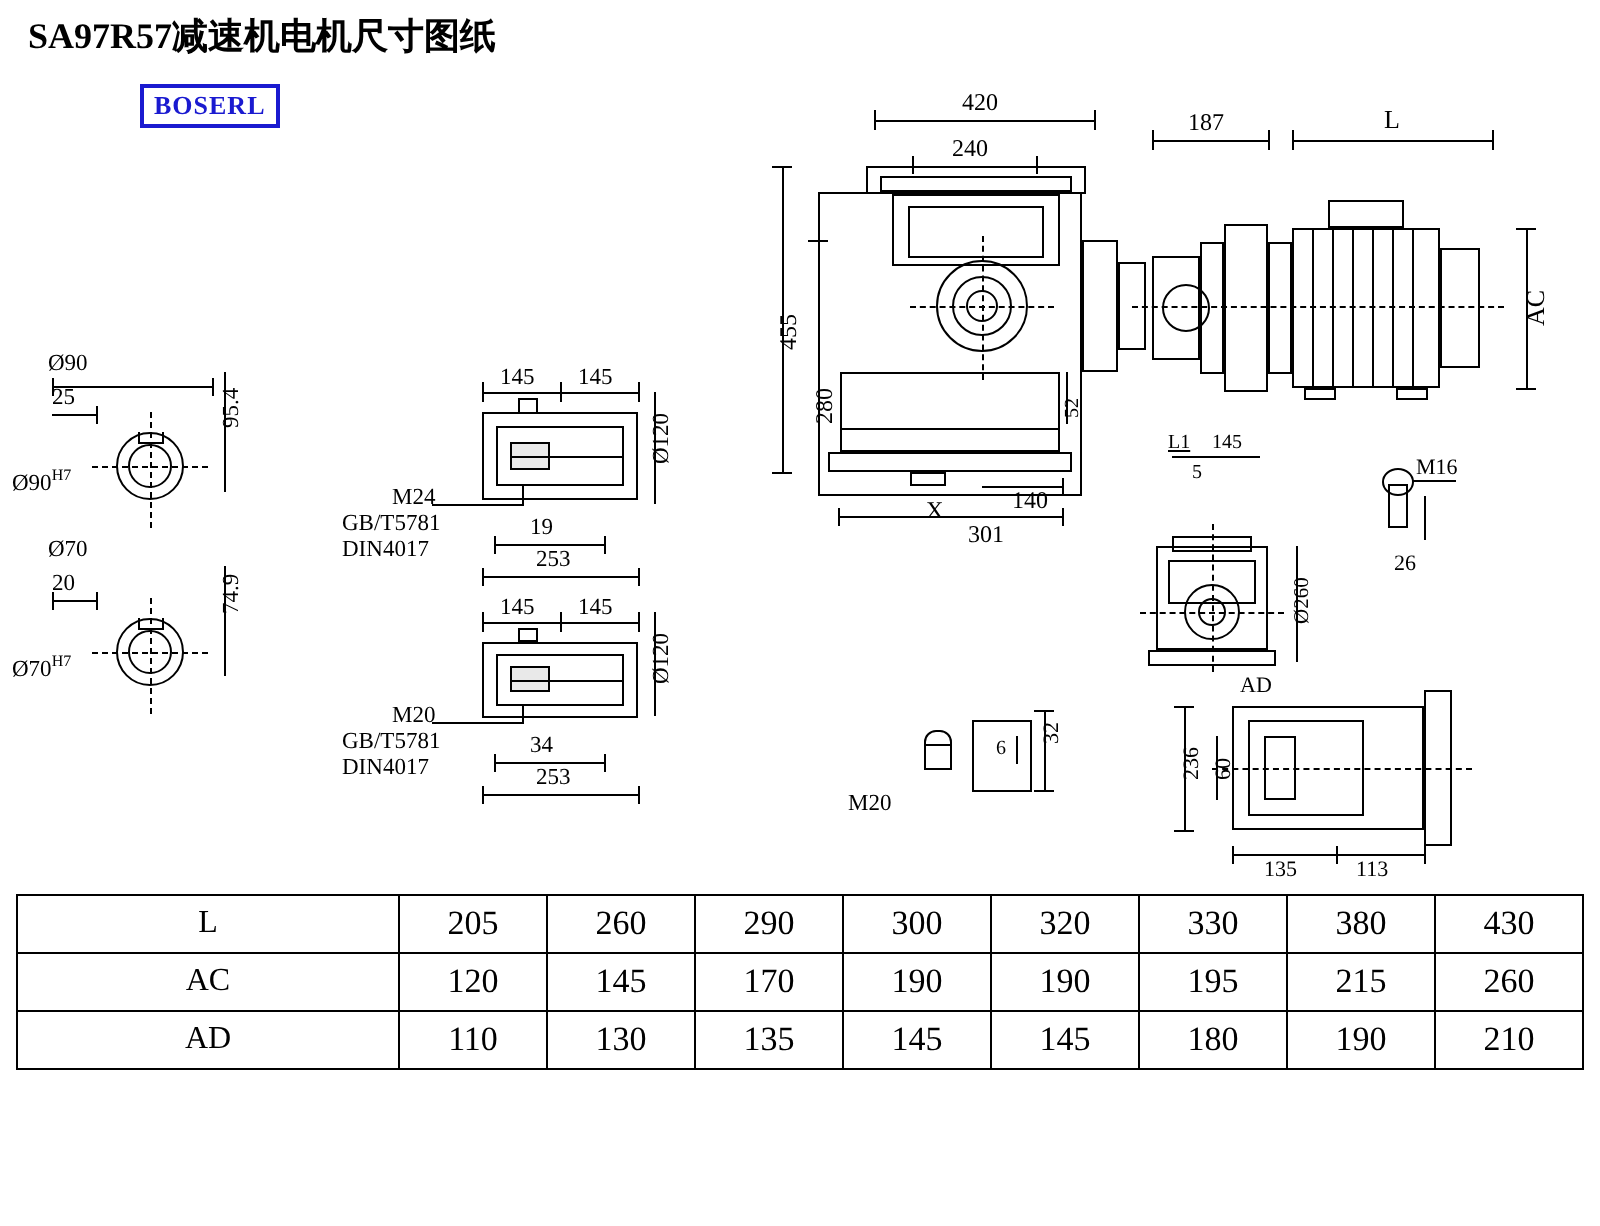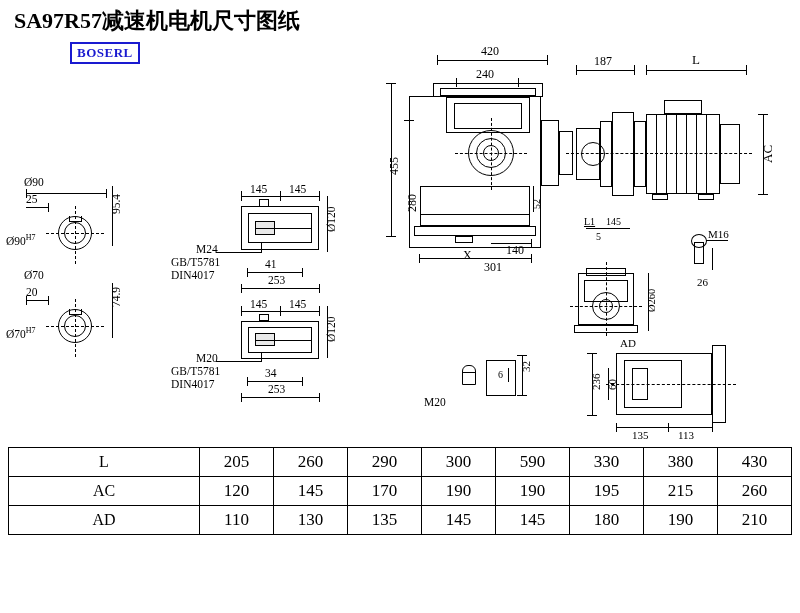--- a/index.html
+++ b/index.html
@@ -18,21 +18,21 @@
   .page {
     position: relative;
     width: 800px;
     height: 613px;
   }
   
   .title {
     position: absolute;
     left: 14px;
     top: 6px;
-    font-size: 22px;
+    font-size: 18px;
     font-weight: bold;
     letter-spacing: 0px;
     font-family: "Liberation Serif", serif;
     white-space: nowrap;
   }
   
   .logo {
     position: absolute;
     left: 70px;
     top: 42px;
@@ -212,21 +212,21 @@
 
     <div class="ln h1" style="left:216px; top:252px; width:45px;"></div>
     <div class="ln v1" style="left:261px; top:243px; height:10px;"></div>
     <div class="lbl" style="left:196px; top:243px;">M24</div>
     <div class="lbl" style="left:171px; top:256px;">GB/T5781</div>
     <div class="lbl" style="left:171px; top:269px;">DIN4017</div>
 
     <div class="ln h1" style="left:247px; top:272px; width:55px;"></div>
     <div class="ln v1" style="left:247px; top:268px; height:9px;"></div>
     <div class="ln v1" style="left:302px; top:268px; height:9px;"></div>
-    <div class="lbl" style="left:265px; top:258px;">41</div>
+    <div class="lbl" style="left:265px; top:258px;">19</div>
     <div class="ln h1" style="left:241px; top:288px; width:78px;"></div>
     <div class="ln v1" style="left:241px; top:284px; height:9px;"></div>
     <div class="ln v1" style="left:319px; top:284px; height:9px;"></div>
     <div class="lbl" style="left:268px; top:274px;">253</div>
   </div>
 
   <div>
     <div class="box" style="left:241px; top:321px; width:78px; height:38px;"></div>
     <div class="boxthin" style="left:248px; top:327px; width:64px; height:26px;"></div>
     <div class="boxthin fillgray" style="left:255px; top:333px; width:20px; height:13px;"></div>
@@ -434,21 +434,21 @@
   </div>
 
   <table class="spec-table">
     <tbody>
       <tr>
         <td class="rowhead">L</td>
         <td>205</td>
         <td>260</td>
         <td>290</td>
         <td>300</td>
-        <td>590</td>
+        <td>320</td>
         <td>330</td>
         <td>380</td>
         <td>430</td>
       </tr>
       <tr>
         <td class="rowhead">AC</td>
         <td>120</td>
         <td>145</td>
         <td>170</td>
         <td>190</td>

